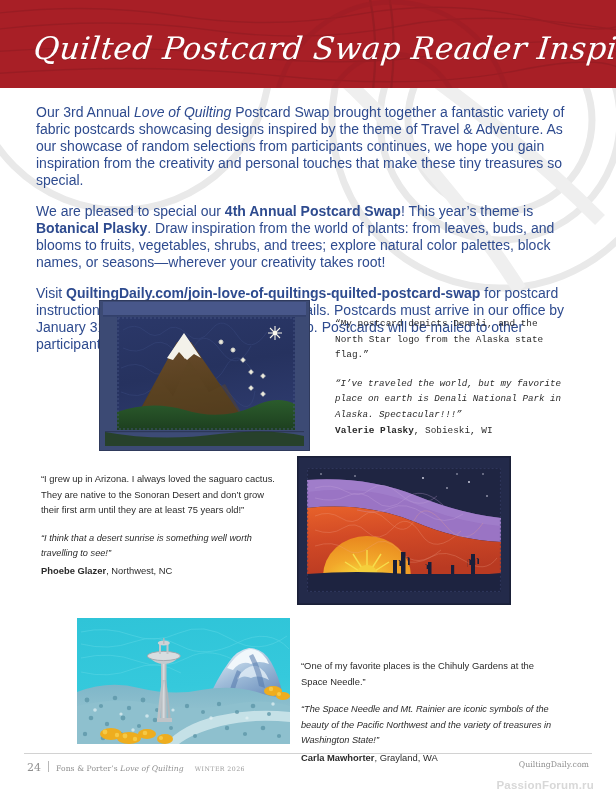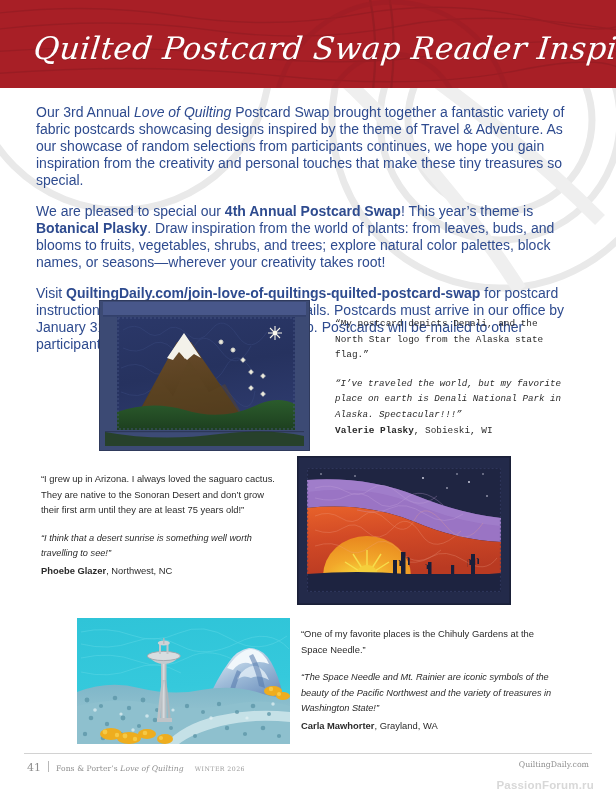--- a/index.html
+++ b/index.html
@@ -503,31 +503,31 @@
         <ellipse cx="86.8" cy="25" rx="6" ry="2.4" fill="#cdd2d6"></ellipse>
         <path d="M86.8 20 v6" stroke="#b4b9bd" stroke-width="1.3"></path>
 
         <path d="M80 104 Q82 80 85 62 L87 62 Q84 82 83 104 Z" fill="#bec3c7"></path>
         <path d="M94 104 Q92 80 89 62 L87.5 62 Q90.5 82 91.5 104 Z" fill="#b0b5b9"></path>
         <rect x="80" y="100" width="15" height="4" fill="#bfc4c8"></rect>
       </g>
     </svg>
   </div>
 
-  <div class="caption" style="left:301px; top:626px; width:251px;">
+  <div class="caption" style="left:301px; top:658px; width:251px;">
     <div class="quote-plain">“One of my favorite places is the Chihuly Gardens at the Space Needle.”</div>
     <div class="gap"></div>
     <div class="quote-italic">“The Space Needle and Mt. Rainier are iconic symbols of the beauty of the Pacific Northwest and the variety of treasures in Washington State!”</div>
     <div class="attrib"><b>Carla Mawhorter</b><span>, Grayland, WA</span></div>
   </div>
 
   <div class="footer-rule"></div>
 
   <div class="footer-left">
-    <span class="footer-pagenum">41</span>
+    <span class="footer-pagenum">24</span>
     <span class="footer-bar"></span>
     <span class="footer-mag"><span>Fons &amp; Porter’s </span><i>Love of Quilting</i></span>
     <span class="footer-issue">WINTER 2026</span>
   </div>
 
   <div class="footer-right">QuiltingDaily.com</div>
 
   <div class="watermark-forum">PassionForum.ru</div>
 
 </div>

